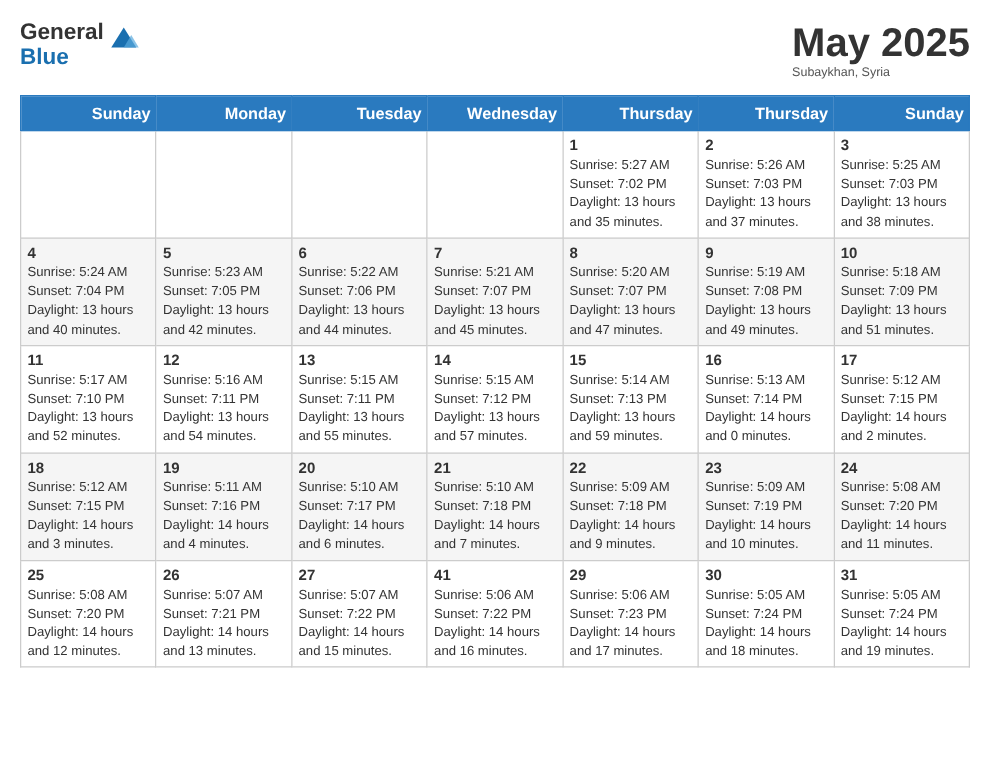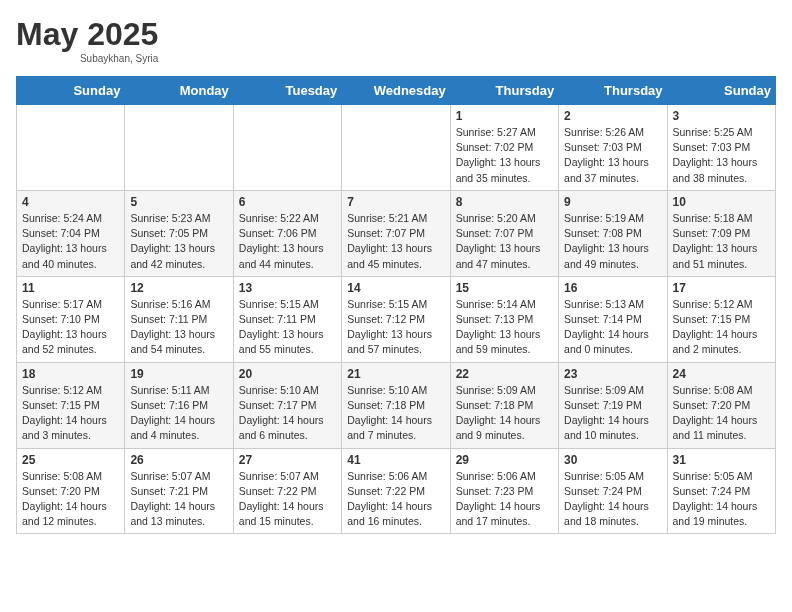--- a/index.html
+++ b/index.html
@@ -35,21 +35,20 @@
       font-weight: bold;
       color: #1a6faf;
     }
     .logo-icon {
       width: 28px;
       height: 28px;
       margin-left: 2px;
       align-self: flex-start;
     }
     .title-block {
-      text-align: right;
     }
     .month-title {
       font-size: 32px;
       font-weight: bold;
       color: #333;
     }
     .subtitle {
       font-size: 10px;
       color: #555;
     }
@@ -96,20 +95,30 @@
     .empty-cell {
       background: #fff !important;
     }
     .row-even td { background: #f0f0f0; }
     .row-odd td { background: #fff; }
   </style>
 </head>
 <body>
 
 <div class="header">
+  <div class="logo">
+    <div class="logo-text">
+      <span class="logo-general">General</span>
+      <span class="logo-blue">Blue</span>
+    </div>
+    <svg class="logo-icon" viewBox="0 0 28 28">
+      <polygon points="4,22 14,6 24,22" fill="#1a6faf"></polygon>
+      <polygon points="14,22 20,12 26,22" fill="#5aaadd" opacity="0.7"></polygon>
+    </svg>
+  </div>
   <div class="title-block">
     <div class="month-title">May 2025</div>
     <div class="subtitle">Subaykhan, Syria</div>
   </div>
 </div>
 
 <table class="calendar">
   <thead>
     <tr>
     <th>Sunday</th>

